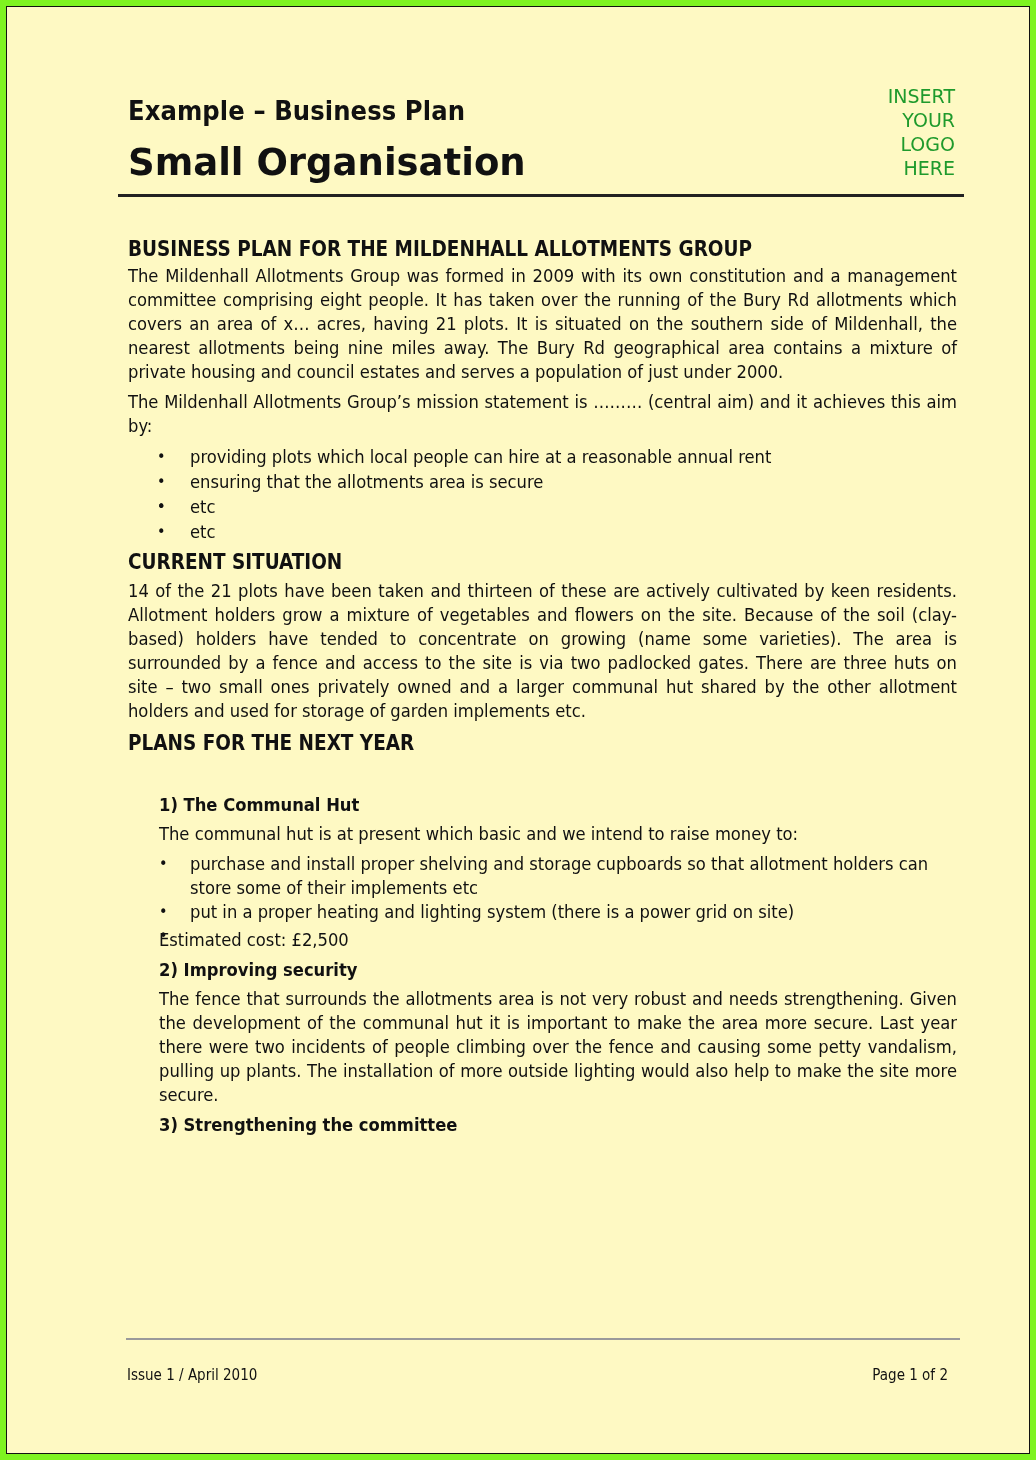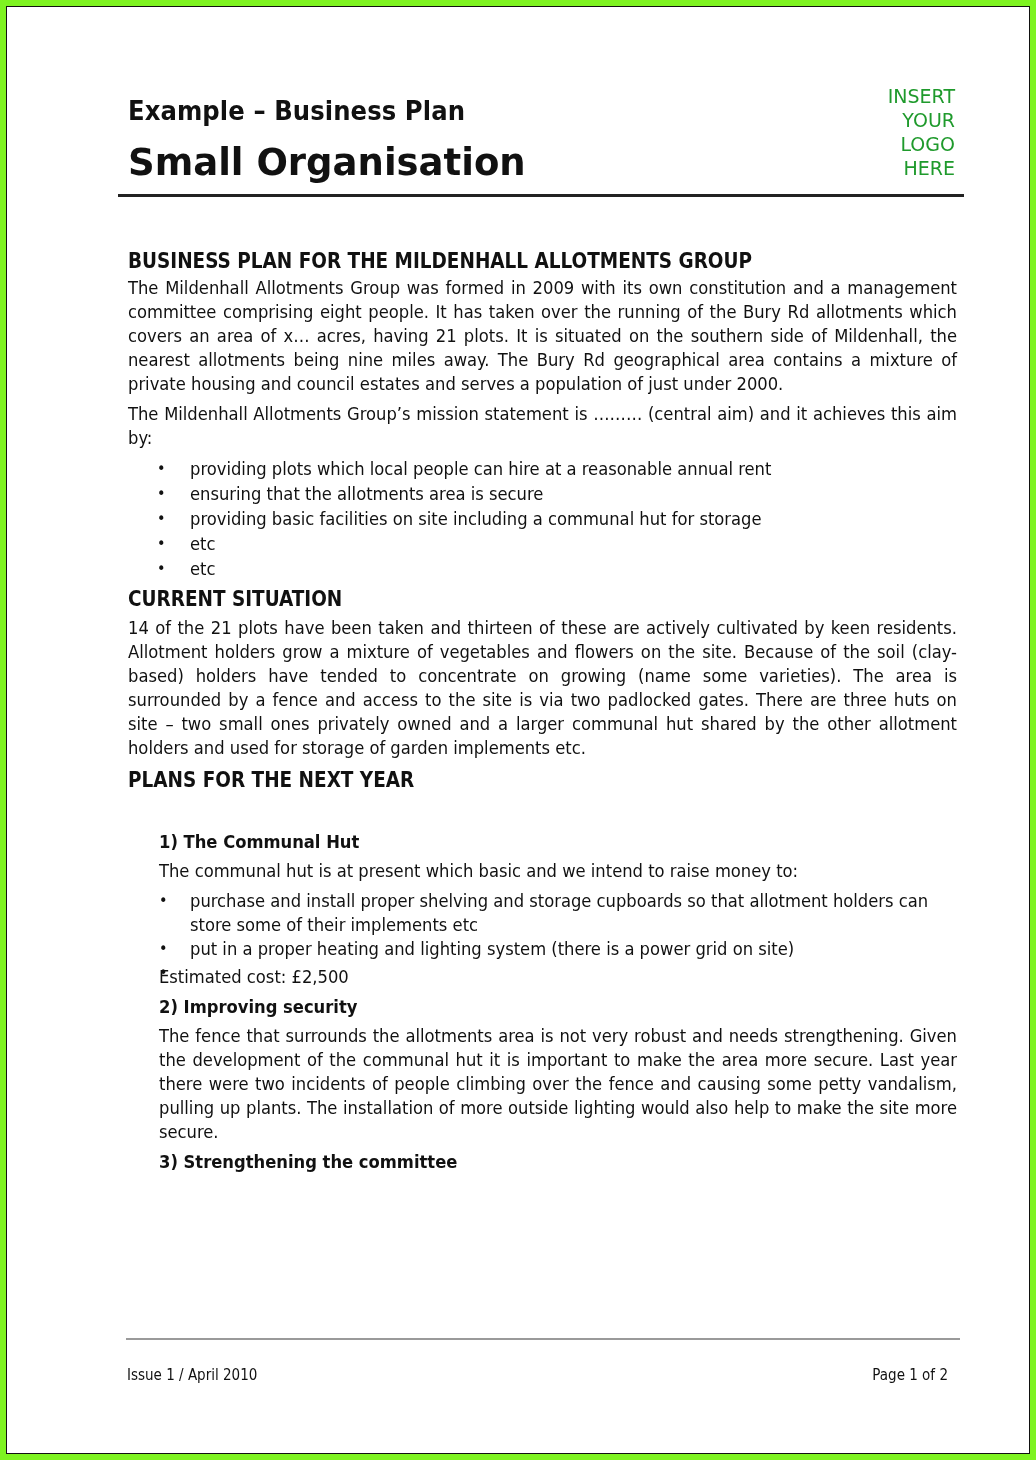--- a/index.html
+++ b/index.html
@@ -9,40 +9,40 @@
     font-family: "DejaVu Sans", sans-serif;
     color: #111;
   }
   .frame {
     position: absolute; left: 3px; top: 3px; right: 3px; bottom: 3px;
     border: 3px solid #7ef321;
     background: #111;
   }
   .page {
     position: absolute; left: 7px; top: 7px; right: 7px; bottom: 7px;
-    background: #ffffff;
+    background: #fef9c3;
   }
   .abs { position: absolute; }
   .doc-title-1 {
     left: 121px; top: 88px; font-size: 27px; font-weight: bold; letter-spacing: 0.1px;
     font-family: "DejaVu Sans Condensed", "DejaVu Sans", sans-serif;
   }
   .doc-title-2 {
     left: 121px; top: 134px; font-size: 37px; font-weight: bold;
     font-family: "DejaVu Sans", sans-serif;
   }
   .logo {
     right: 74px; top: 77px; text-align: right; color: #1f9a2c;
     font-size: 19px; line-height: 24px;
   }
   .header-rule {
     left: 111px; top: 187px; width: 846px; height: 3px; background: #222;
   }
   .content {
-    position: absolute; left: 121px; top: 240px; width: 829px;
+    position: absolute; left: 121px; top: 228px; width: 829px;
     font-size: 18.2px; line-height: 24px;
     font-family: "DejaVu Sans Condensed", "DejaVu Sans", sans-serif;
     font-stretch: condensed;
   }
   .content p { margin: 0 0 6px 0; text-align: justify; }
   .content h2 {
     margin: 0 0 3px 0; font-size: 20.5px; font-weight: bold; line-height: 28px;
   }
   .content h2.first { margin-bottom: 1px; }
   .content ul { list-style: none; margin: 0 0 4px 0; padding: 0; }
@@ -89,21 +89,21 @@
   <div class="abs header-rule"></div>
 
   <div class="content">
 
     <h2 class="first">BUSINESS PLAN FOR THE MILDENHALL ALLOTMENTS GROUP</h2>
     <p>The Mildenhall Allotments Group was formed in 2009 with its own constitution and a management committee comprising eight people.  It has taken over the running of the Bury Rd allotments which covers an area of x… acres, having 21 plots.  It is situated on the southern side of Mildenhall, the nearest allotments being nine miles away. The Bury Rd geographical area contains a mixture of private housing and council estates and serves a population of just under 2000.</p>
     <p>The Mildenhall Allotments Group’s mission statement is ……… (central aim) and it achieves this aim by:</p>
     <ul>
       <li><span class="bullet">•</span><span>providing plots which local people can hire at a reasonable annual rent</span></li>
       <li><span class="bullet">•</span><span>ensuring that the allotments area is secure</span></li>
-      <li><span class="bullet">•</span><span>providing basic facilities on site including a communal hut for storage</span></li>
+      <li><span class="bullet">•</span></li>
       <li><span class="bullet">•</span><span>etc</span></li>
       <li><span class="bullet">•</span><span>etc</span></li>
     </ul>
 
     <h2>CURRENT SITUATION</h2>
     <p>14 of the 21 plots have been taken and thirteen of these are actively cultivated by keen residents.   Allotment holders grow a mixture of vegetables and flowers on the site. Because of the soil (clay-based) holders have tended to concentrate on growing (name some varieties).  The area is surrounded by a fence and access to the site is via two padlocked gates.  There are three huts on site – two small ones privately owned and a larger communal hut shared by the other allotment holders and used for storage of garden implements etc.</p>
 
     <h2>PLANS FOR THE NEXT YEAR</h2>
     <div class="sub">
       <h3>1)  The Communal Hut</h3>

